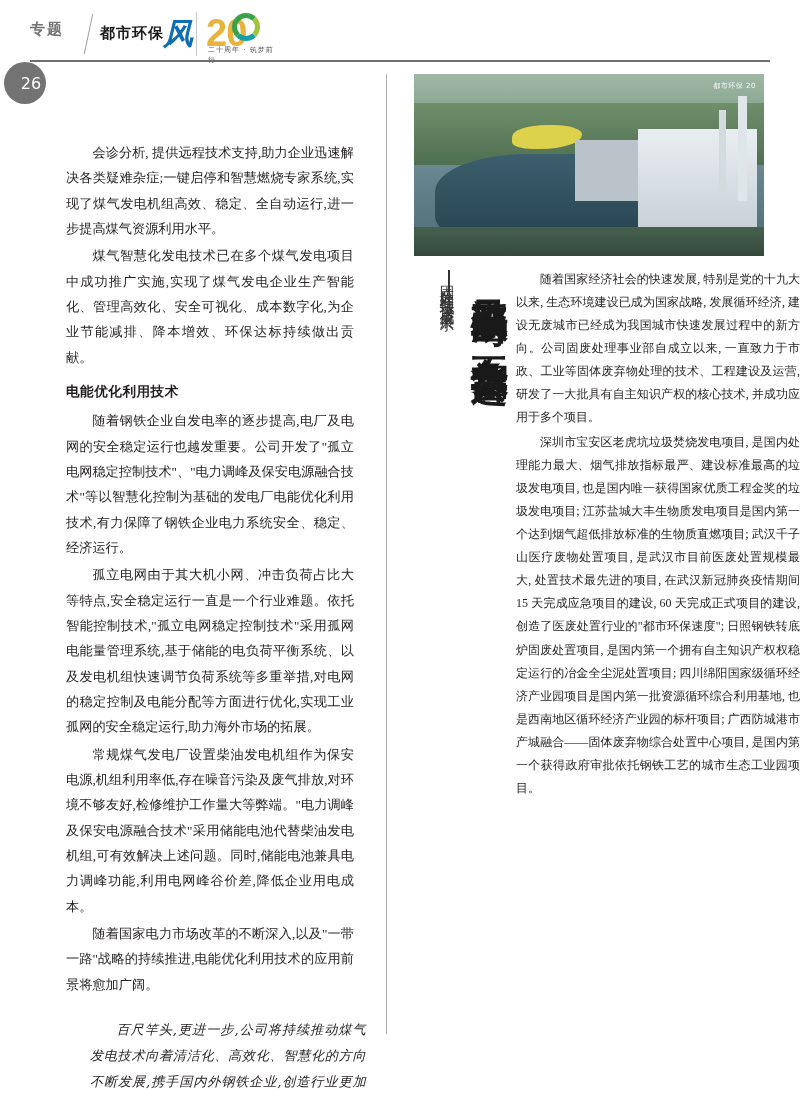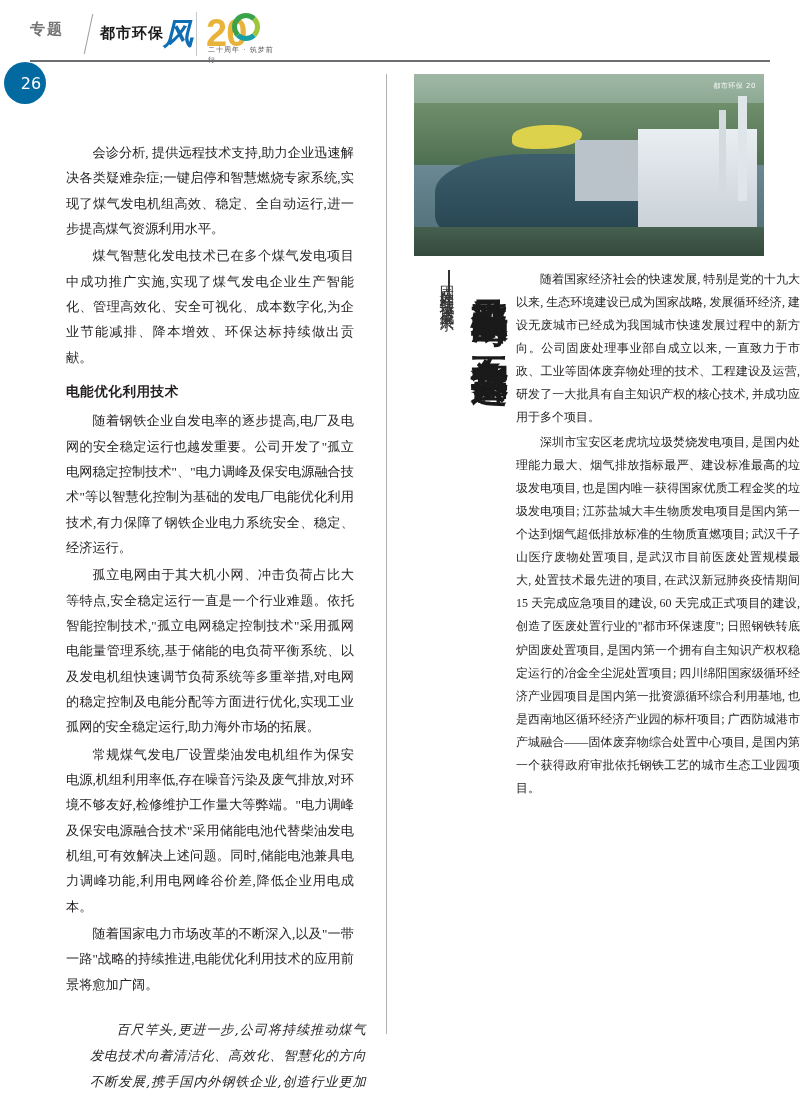--- a/index.html
+++ b/index.html
@@ -103,21 +103,21 @@
     font-family: "DejaVu Sans", sans-serif;
     letter-spacing: 1px;
   }
 
   
   .page-badge {
     position: absolute;
     left: 4px; top: 62px;
     width: 42px; height: 42px;
     border-radius: 50%;
-    background: #0369a1;
+    background: #737373;
     color: #ffffff;
     font-family: "DejaVu Sans", sans-serif;
     font-size: 16px;
     display: flex;
     align-items: center;
     justify-content: center;
     padding-left: 12px;
     box-sizing: border-box;
     text-align: right;
   }

